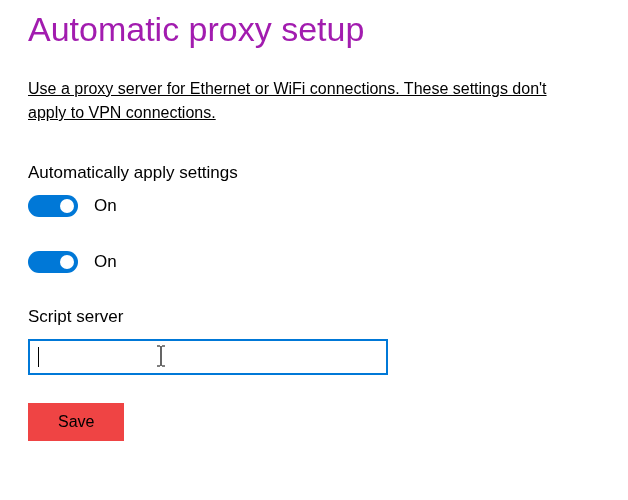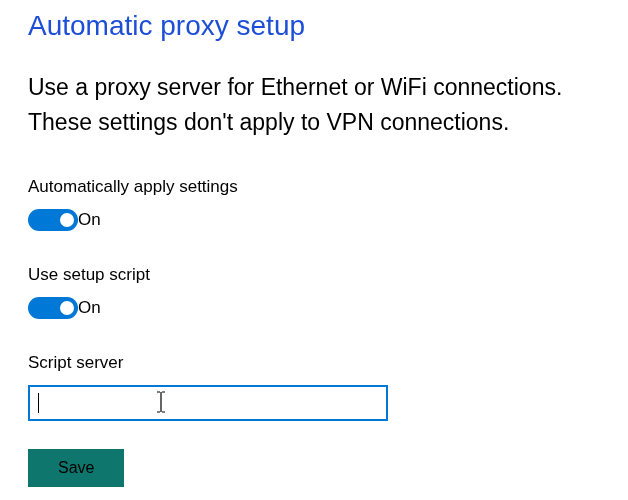--- a/index.html
+++ b/index.html
@@ -9,47 +9,48 @@
     }
     body {
       font-family: "Segoe UI", -apple-system, BlinkMacSystemFont, sans-serif;
       background: #ffffff;
       width: 628px;
       height: 500px;
       padding: 10px 28px;
       color: #000;
     }
     .page-title {
-      font-size: 28px;
+      font-size: 34px;
       font-weight: 400;
       margin-bottom: 28px;
-      color: #1d4ed8;
+      color: #a21caf;
     }
     .description {
-      font-size: 23px;
+      font-size: 16px;
       font-weight: 400;
       line-height: 1.5;
       margin-bottom: 38px;
       color: #000;
       max-width: 560px;
+      text-decoration: underline;
     }
     .setting-group {
       margin-bottom: 34px;
     }
     .setting-label {
       font-size: 17px;
       font-weight: 400;
       display: block;
       margin-bottom: 12px;
       color: #000;
     }
     .toggle-row {
       display: flex;
       align-items: center;
-      gap: 0;
+      gap: 16px;
     }
     .toggle {
       position: relative;
       width: 50px;
       height: 22px;
       background: #0078d7;
       border-radius: 11px;
       cursor: pointer;
       flex-shrink: 0;
     }
@@ -95,21 +96,21 @@
     .ibeam-cursor {
       position: absolute;
       left: 128px;
       top: 6px;
       pointer-events: none;
     }
     .ibeam-cursor svg {
       display: block;
     }
     .save-button {
-      background: #0f766e;
+      background: #ef4444;
       border: none;
       padding: 10px 30px;
       font-size: 16px;
       font-family: inherit;
       cursor: pointer;
       color: #000;
     }
   </style>
 </head>
 <body>
@@ -124,21 +125,20 @@
   <span class="setting-label">Automatically apply settings</span>
   <div class="toggle-row">
     <div class="toggle">
       <div class="toggle-knob"></div>
     </div>
     <span class="toggle-state">On</span>
   </div>
 </div>
 
 <div class="setting-group">
-  <span class="setting-label">Use setup script</span>
   <div class="toggle-row">
     <div class="toggle">
       <div class="toggle-knob"></div>
     </div>
     <span class="toggle-state">On</span>
   </div>
 </div>
 
 <div class="input-group">
   <span class="setting-label">Script server</span>

